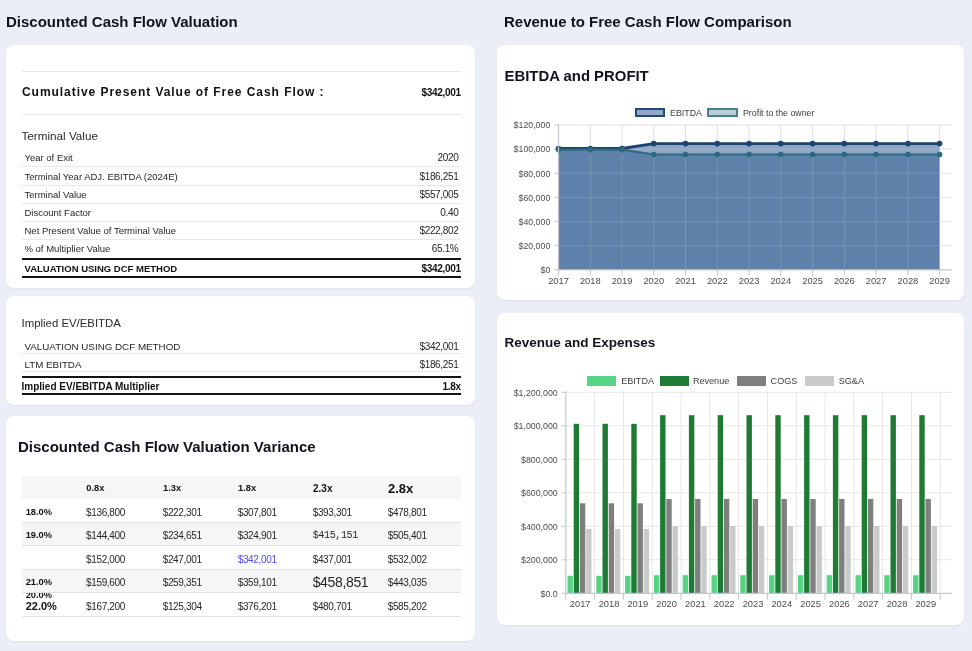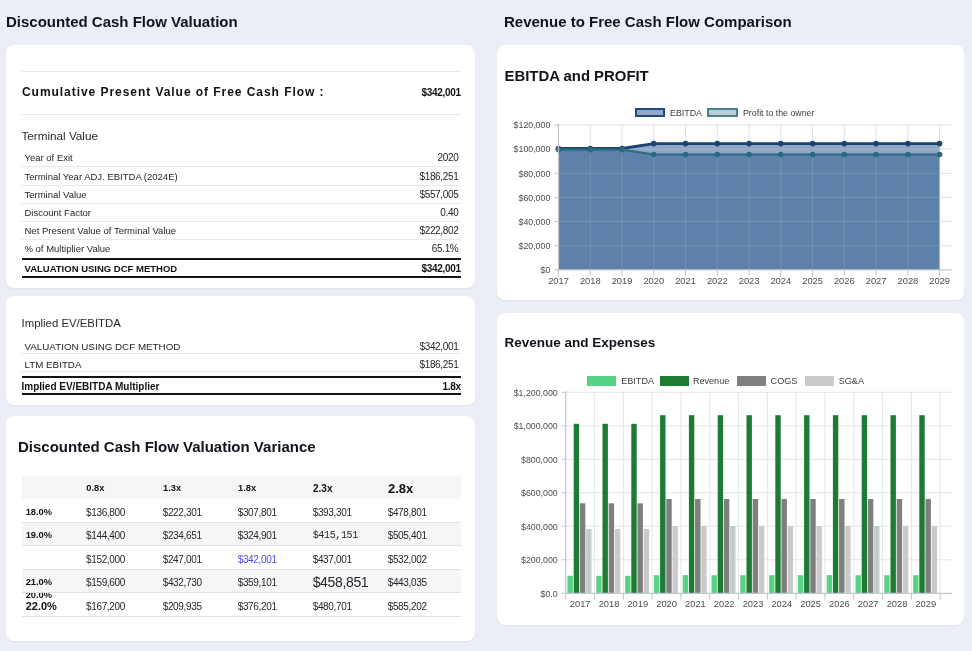--- a/index.html
+++ b/index.html
@@ -75,28 +75,28 @@
 <span class="abs" style="left:25.7px;top:558.7px;transform:translateY(-50%);font-size:9.3px;font-weight:700;color:#111;margin-top:36px;">20.0%</span>
 <span class="abs" style="left:86.0px;top:558.7px;transform:translateY(-50%);font-size:10px;letter-spacing:-0.35px;color:#26262a;">$152,000</span>
 <span class="abs" style="left:162.7px;top:558.7px;transform:translateY(-50%);font-size:10px;letter-spacing:-0.35px;color:#26262a;">$247,001</span>
 <span class="abs" style="left:237.7px;top:558.7px;transform:translateY(-50%);font-size:10px;letter-spacing:-0.35px;color:#4b4ded;">$342,001</span>
 <span class="abs" style="left:312.7px;top:558.7px;transform:translateY(-50%);font-size:10px;letter-spacing:-0.35px;color:#26262a;">$437,001</span>
 <span class="abs" style="left:387.7px;top:558.7px;transform:translateY(-50%);font-size:10px;letter-spacing:-0.35px;color:#26262a;">$532,002</span>
 <div class="abs" style="left:21.6px;width:439.1px;top:569.7px;border-top:1px solid #e2e2e4;margin-top:-1px;"></div>
 <div class="abs" style="left:21.6px;width:439.1px;top:569.6999999999999px;height:23.4px;background:#f6f6f8;"></div>
 <span class="abs" style="left:25.7px;top:582.1px;transform:translateY(-50%);font-size:9.3px;font-weight:700;color:#111;">21.0%</span>
 <span class="abs" style="left:86.0px;top:582.1px;transform:translateY(-50%);font-size:10px;letter-spacing:-0.35px;color:#26262a;">$159,600</span>
-<span class="abs" style="left:162.7px;top:582.1px;transform:translateY(-50%);font-size:10px;letter-spacing:-0.35px;color:#26262a;">$432,730</span>
+<span class="abs" style="left:162.7px;top:582.1px;transform:translateY(-50%);font-size:10px;letter-spacing:-0.35px;color:#26262a;">$259,351</span>
 <span class="abs" style="left:237.7px;top:582.1px;transform:translateY(-50%);font-size:10px;letter-spacing:-0.35px;color:#26262a;">$359,101</span>
 <span class="abs" style="left:312.7px;top:582.1px;transform:translateY(-50%);font-size:14px;letter-spacing:-0.35px;color:#26262a;">$458,851</span>
 <span class="abs" style="left:387.7px;top:582.1px;transform:translateY(-50%);font-size:10px;letter-spacing:-0.35px;color:#26262a;">$443,035</span>
 <div class="abs" style="left:21.6px;width:439.1px;top:593.1px;border-top:1px solid #e2e2e4;margin-top:-1px;"></div>
 <span class="abs" style="left:25.7px;top:605.5px;transform:translateY(-50%);font-size:11px;font-weight:700;color:#111;">22.0%</span>
 <span class="abs" style="left:86.0px;top:605.5px;transform:translateY(-50%);font-size:10px;letter-spacing:-0.35px;color:#26262a;">$167,200</span>
-<span class="abs" style="left:162.7px;top:605.5px;transform:translateY(-50%);font-size:10px;letter-spacing:-0.35px;color:#26262a;">$209,935</span>
+<span class="abs" style="left:162.7px;top:605.5px;transform:translateY(-50%);font-size:10px;letter-spacing:-0.35px;color:#26262a;">$125,304</span>
 <span class="abs" style="left:237.7px;top:605.5px;transform:translateY(-50%);font-size:10px;letter-spacing:-0.35px;color:#26262a;">$376,201</span>
 <span class="abs" style="left:312.7px;top:605.5px;transform:translateY(-50%);font-size:10px;letter-spacing:-0.35px;color:#26262a;">$480,701</span>
 <span class="abs" style="left:387.7px;top:605.5px;transform:translateY(-50%);font-size:10px;letter-spacing:-0.35px;color:#26262a;">$585,202</span>
 <div class="abs" style="left:21.6px;width:439.1px;top:616.5px;border-top:1px solid #e2e2e4;margin-top:-1px;"></div>
 <div class="card" style="left:497px;top:45px;width:467px;height:255px;"></div>
 <div class="abs" style="left:504.5px;top:69px;font-size:14.9px;font-weight:700;color:#12121c;line-height:14.9px;">EBITDA and PROFIT</div>
 <div class="abs" style="left:634.7px;top:108.3px;width:30.7px;height:8.7px;background:#93a7c6;border:2px solid #24477e;box-sizing:border-box;"></div>
 <span class="abs" style="left:670.1px;top:112.7px;transform:translateY(-50%);font-size:8.8px;color:#3c3c3c;">EBITDA</span>
 <div class="abs" style="left:706.9px;top:108.3px;width:31.4px;height:8.7px;background:#b9cfd6;border:2px solid #4a7f8d;box-sizing:border-box;"></div>
 <span class="abs" style="left:743px;top:112.7px;transform:translateY(-50%);font-size:8.8px;color:#3c3c3c;">Profit to the owner</span>

